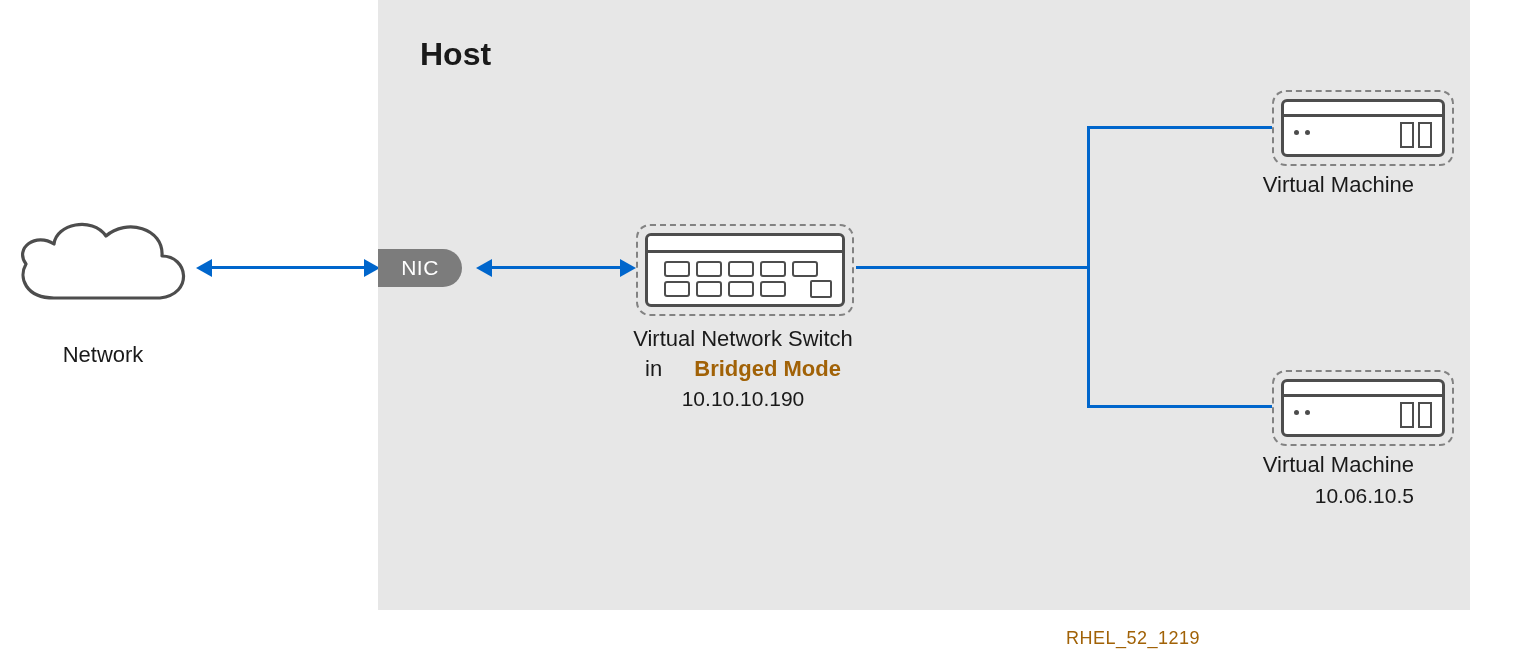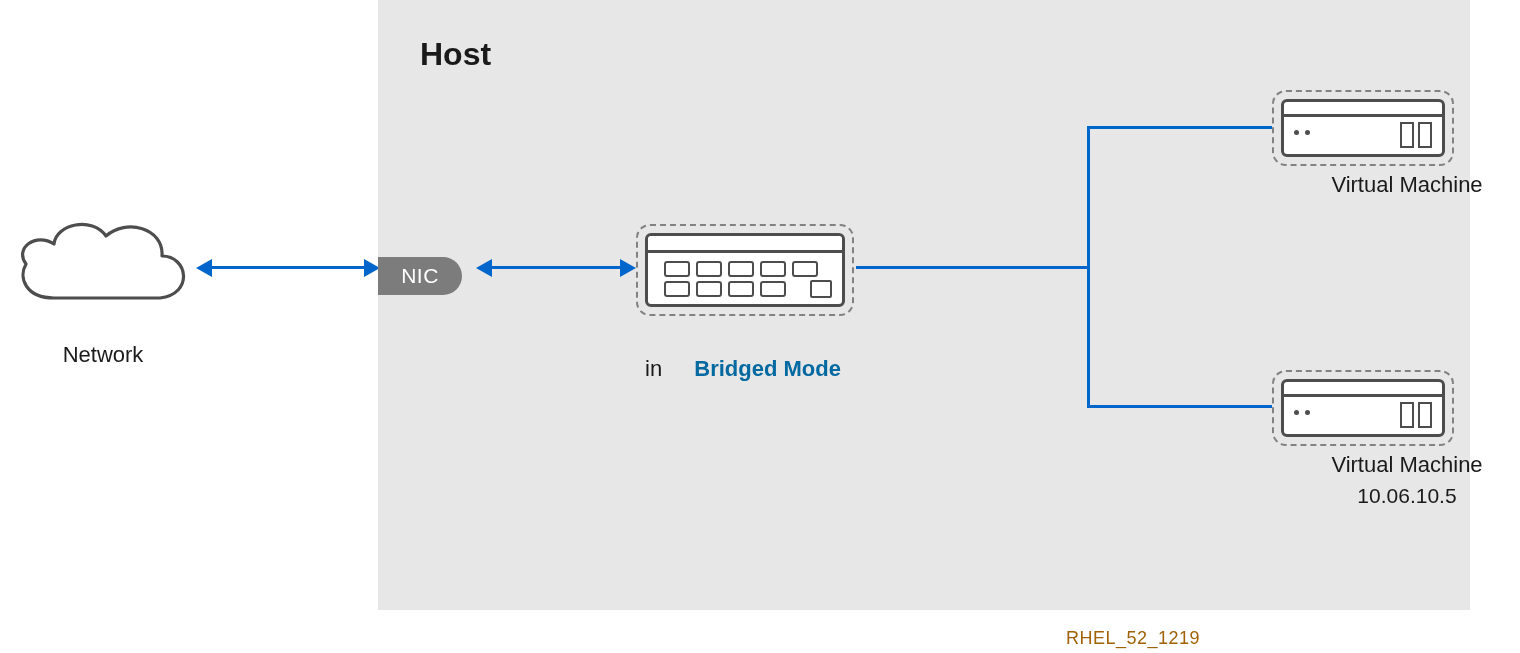--- a/index.html
+++ b/index.html
@@ -43,21 +43,20 @@
     height: 38px;
     background: #7c7c7c;
     color: #ffffff;
     font-size: 21px;
     font-weight: 500;
     line-height: 38px;
     text-align: center;
     border-top-right-radius: 19px;
     border-bottom-right-radius: 19px;
     letter-spacing: 0.5px;
-    margin-top: 8px;
   }
 
   
   .vswitch-wrap {
     position: absolute;
     left: 636px;
     top: 224px;
     width: 214px;
     height: 88px;
     border: 2.5px dashed #828282;
@@ -110,21 +109,21 @@
     left: 576px;
     top: 324px;
     width: 334px;
     text-align: center;
   }
   .lbl-main {
     font-size: 22px;
     line-height: 1.35;
   }
   .lbl-highlight {
-    color: #0369a1;
+    color: #a16207;
     font-weight: 600;
     margin-left: 26px;
   }
   .lbl-ip {
     font-size: 21px;
     margin-top: 4px;
   }
 
   
   .cloud-wrap {
@@ -186,23 +185,23 @@
     display: flex;
     gap: 4px;
   }
   .vm-slots span {
     width: 10px;
     height: 22px;
     border: 2.5px solid #4d4d4d;
   }
   .vm-labels {
     position: absolute;
-    left: 1312px;
+    left: 1224px;
     width: 190px;
-    text-align: center;
+    text-align: right;
   }
   .vm-labels.l1 { top: 170px; }
   .vm-labels.l2 { top: 450px; }
 
   
   .hline {
     position: absolute;
     height: 3px;
     background: #0066cc;
   }
@@ -283,23 +282,24 @@
         <span class="port"></span>
           <span class="port"></span>
           <span class="port"></span>
           <span class="port"></span>
       </div>
       <div class="uplink"></div>
     </div>
   </div>
   <div class="switch-labels">
     <div class="lbl-main">
-      <br>
+      <span>Virtual Network Switch</span><br>
       <span>in </span><span class="lbl-highlight">Bridged Mode</span>
     </div>
+    <div class="lbl-ip">10.10.10.190</div>
   </div>
 
   <div class="hline" style="left:856px; top:266px; width:234px;"></div>
 
   <div class="vline" style="left:1087px; top:126px; height:282px;"></div>
 
   <div class="hline" style="left:1087px; top:126px; width:185px;"></div>
 
   <div class="hline" style="left:1087px; top:405px; width:185px;"></div>
 

